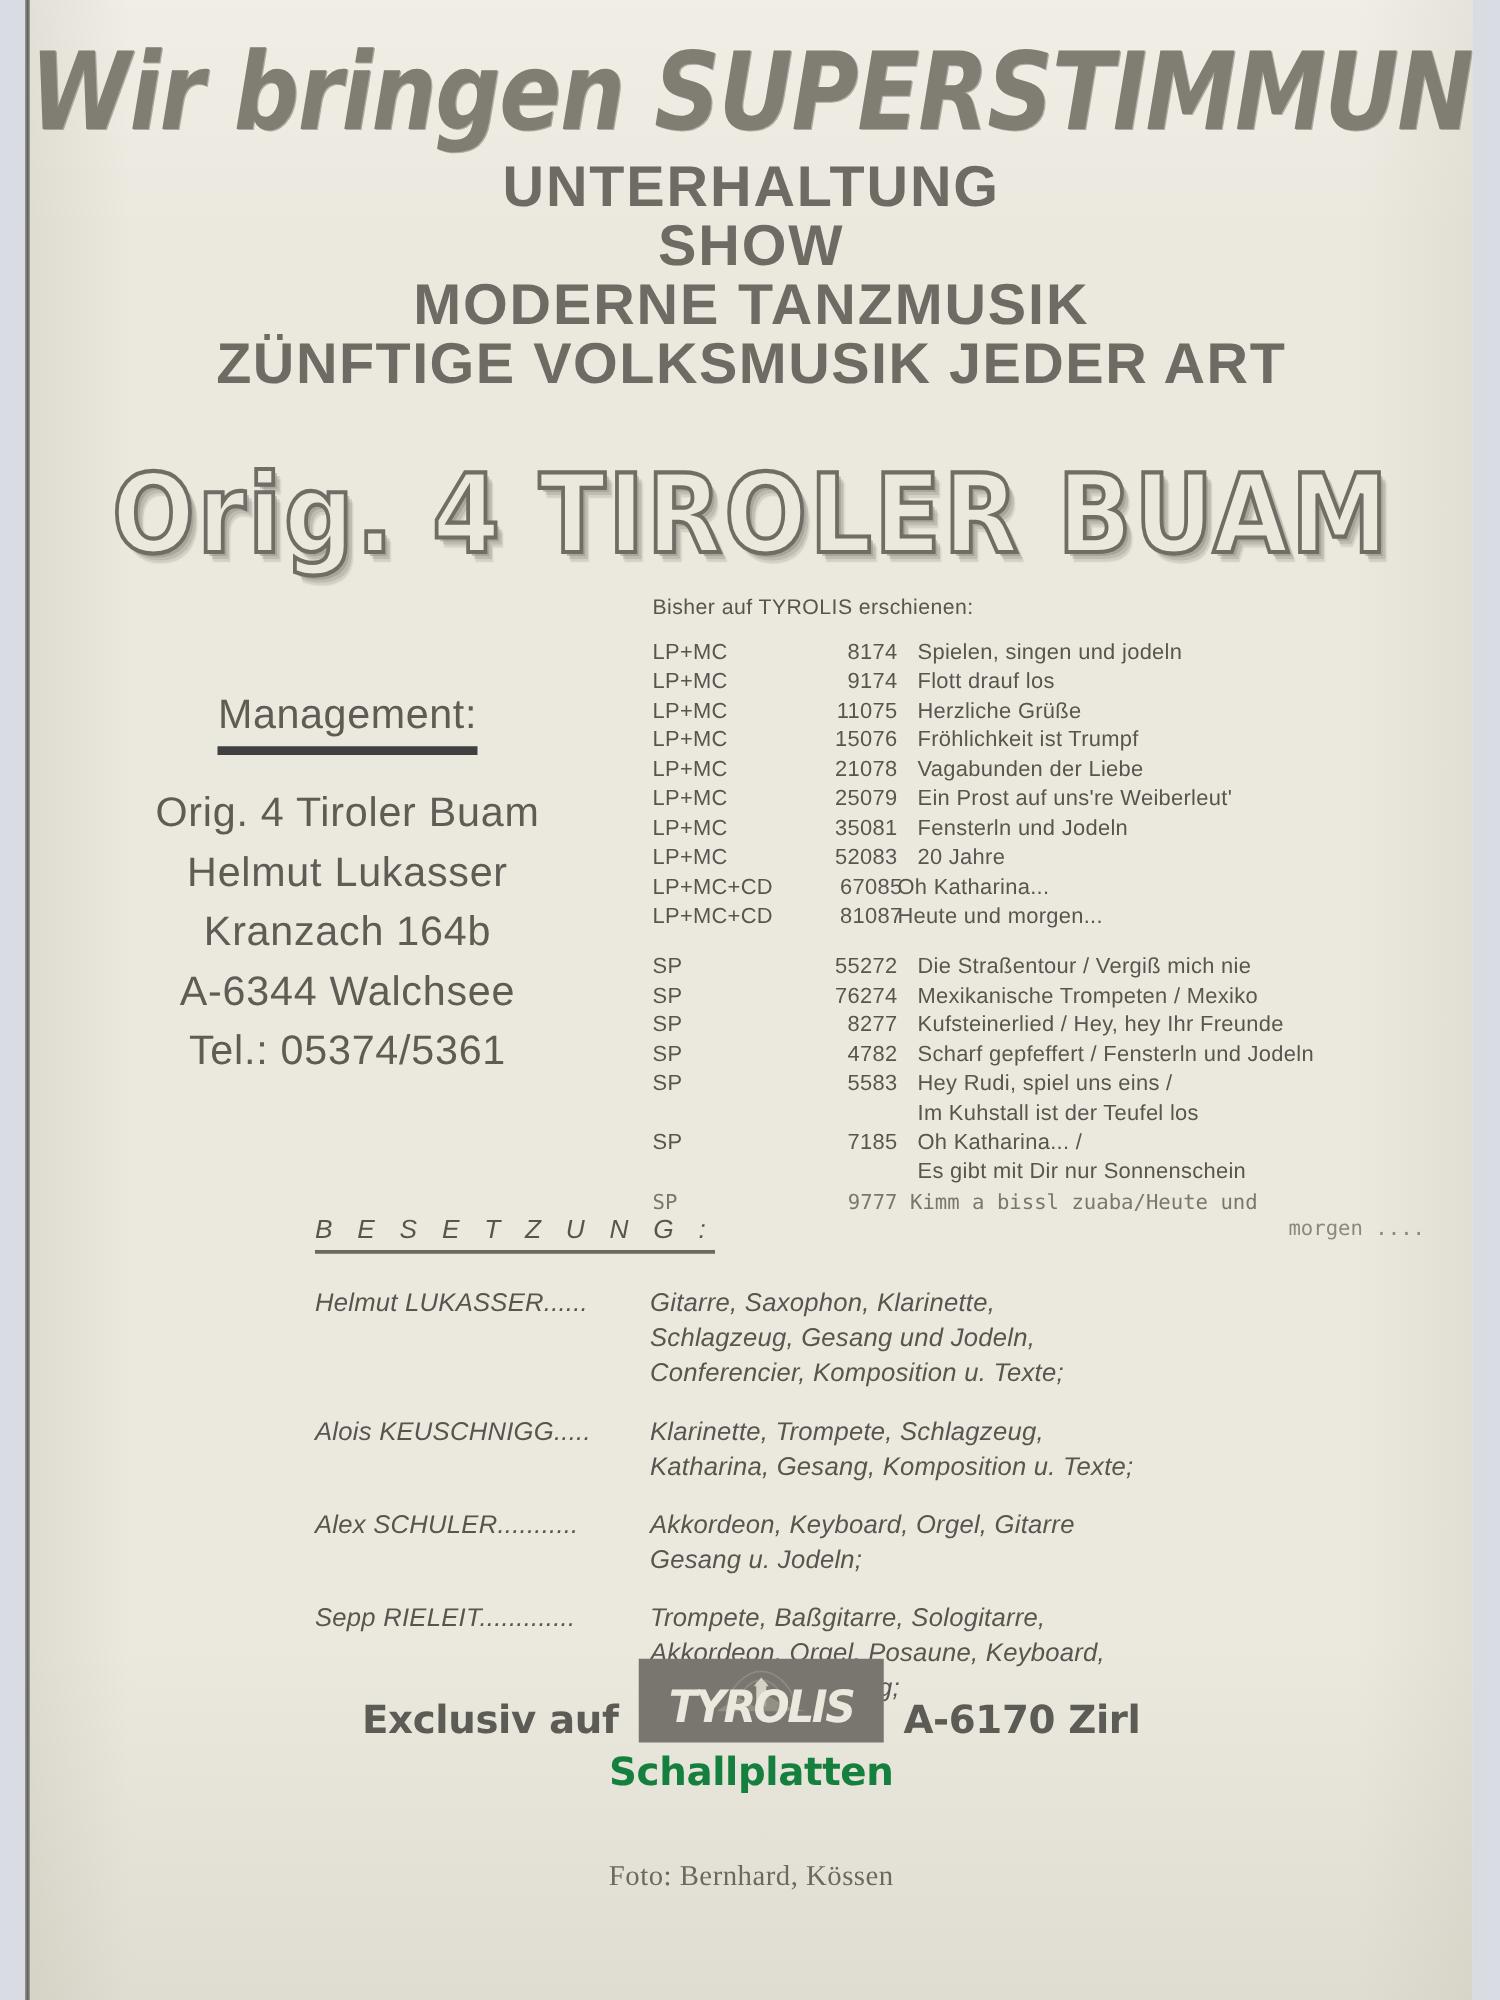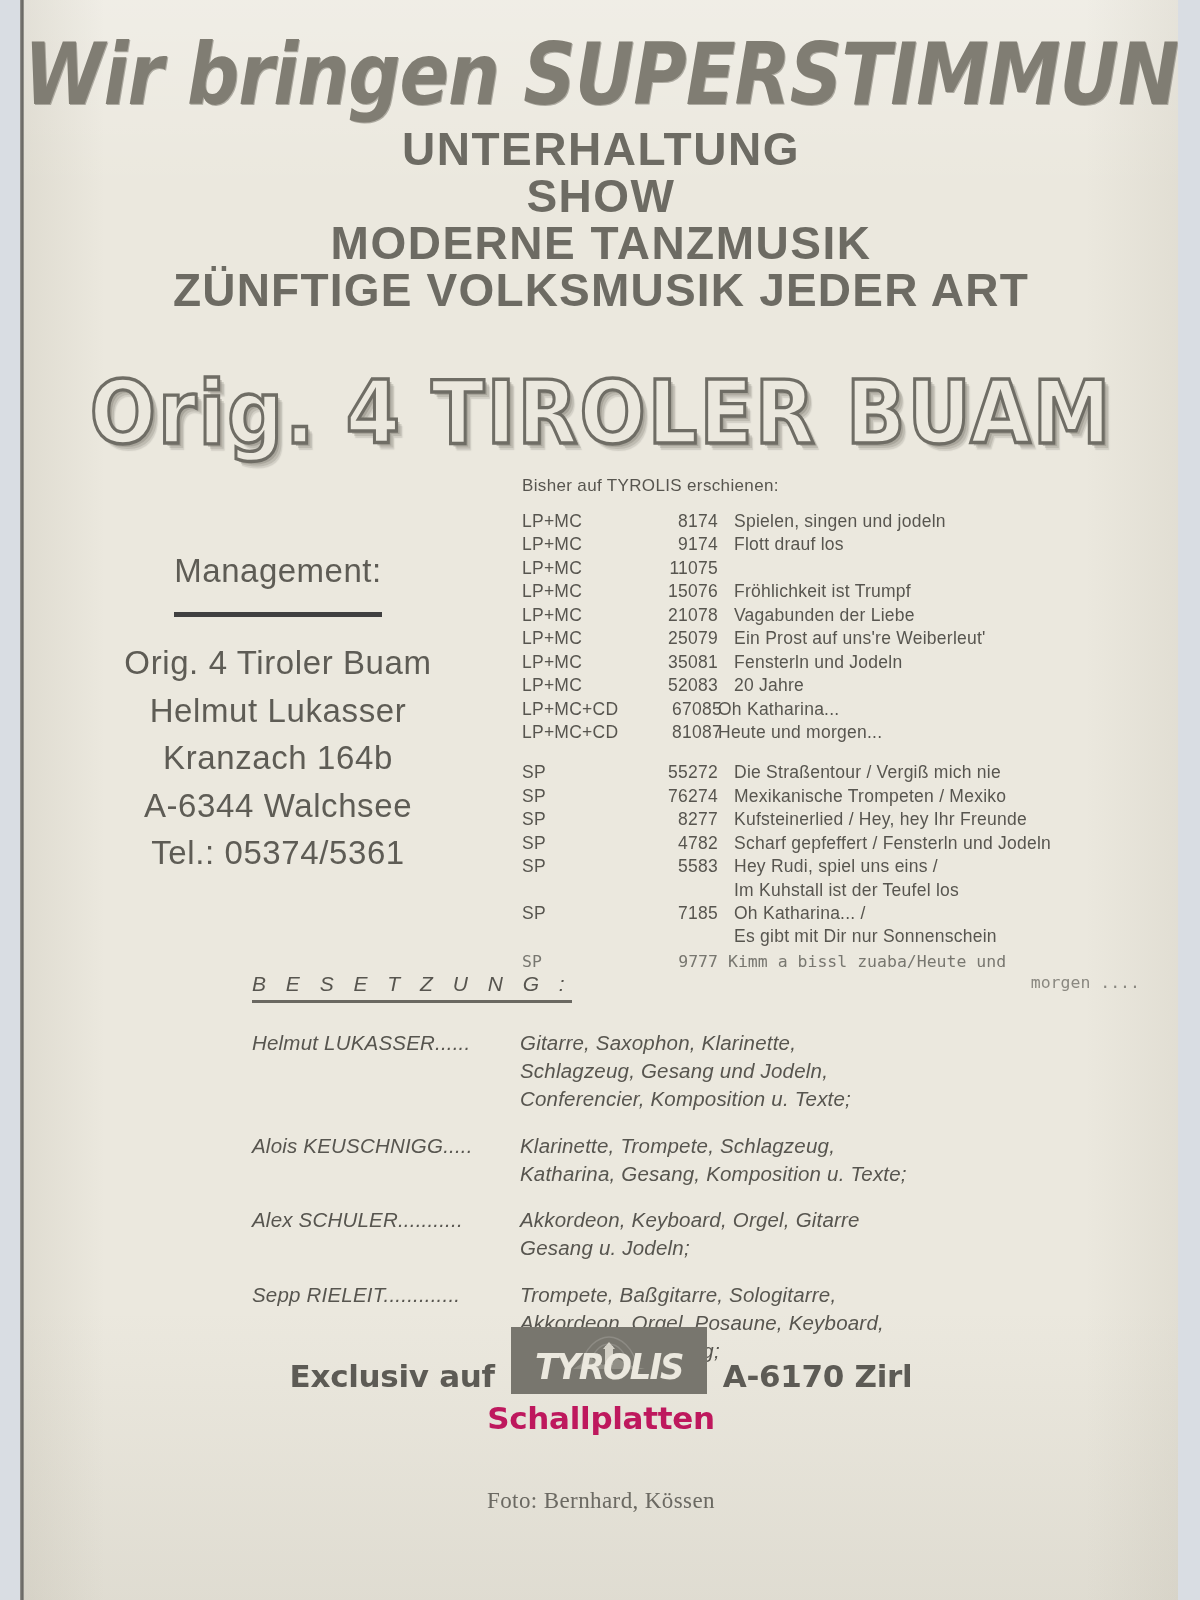--- a/index.html
+++ b/index.html
@@ -118,22 +118,22 @@
     top: 552px;
     width: 440px;
     text-align: center;
     color: #5e5c55;
     font-family: "Liberation Sans", sans-serif;
   }
   .mgmt-title {
     font-size: 33px;
     letter-spacing: .5px;
     display: inline-block;
-    border-bottom: 5px solid #404040;
-    padding-bottom: 22px;
+    border-bottom: 7px solid #404040;
+    padding-bottom: 7px;
   }
   .mgmt-lines { margin-top: 22px; }
   .mgmt-line {
     font-size: 33px;
     letter-spacing: .6px;
     line-height: 1.44;
     white-space: nowrap;
   }
 
   
@@ -260,21 +260,21 @@
     font-size: 34px;
     letter-spacing: -2px;
     color: #ebe8de;
     transform: scaleY(1.05);
   }
   .foot-sub {
     margin-top: 6px;
     font-family: "DejaVu Sans", sans-serif;
     font-weight: bold;
     font-size: 31px;
-    color: #be185d;
+    color: #15803d;
     letter-spacing: -.3px;
   }
   .credit {
     position: absolute;
     left: 0; right: 0;
     top: 1488px;
     text-align: center;
     font-family: Liberation Serif, serif;
     font-size: 23px;
     color: #6b6962;
@@ -322,20 +322,21 @@
             <span class="d-title">Spielen, singen und jodeln</span>
           </div>
           <div class="disco-row">
             <span class="d-fmt">LP+MC</span>
             <span class="d-num">9174</span>
             <span class="d-title">Flott drauf los</span>
           </div>
           <div class="disco-row">
             <span class="d-fmt">LP+MC</span>
             <span class="d-num">11075</span>
+            <span class="d-title">Herzliche Grüße</span>
           </div>
           <div class="disco-row">
             <span class="d-fmt">LP+MC</span>
             <span class="d-num">15076</span>
             <span class="d-title">Fröhlichkeit ist Trumpf</span>
           </div>
           <div class="disco-row">
             <span class="d-fmt">LP+MC</span>
             <span class="d-num">21078</span>
             <span class="d-title">Vagabunden der Liebe</span>

